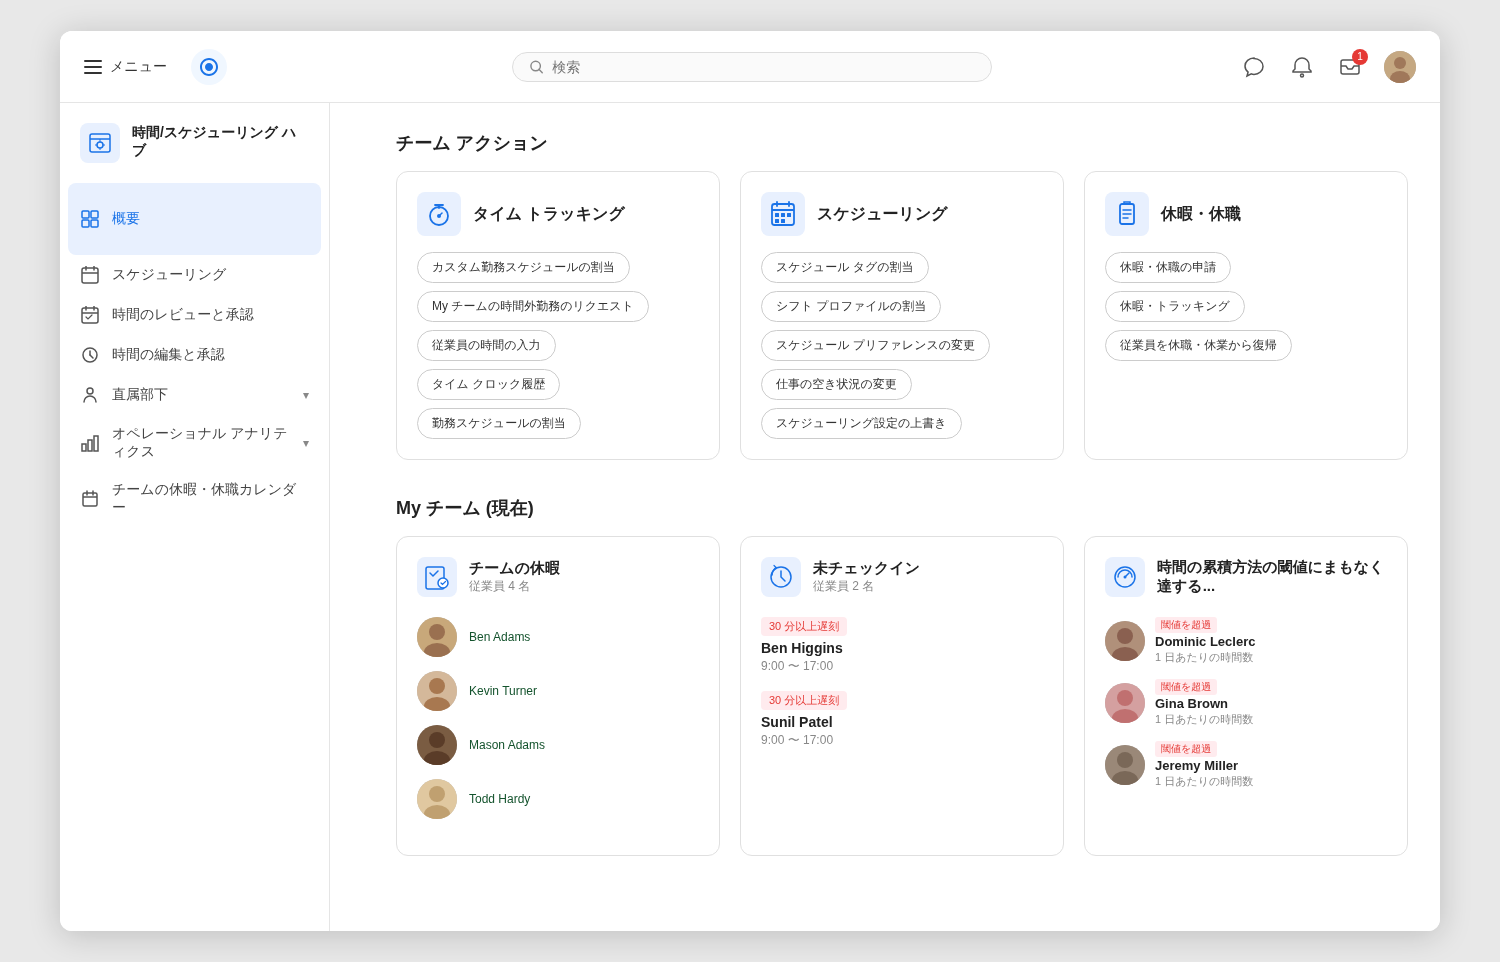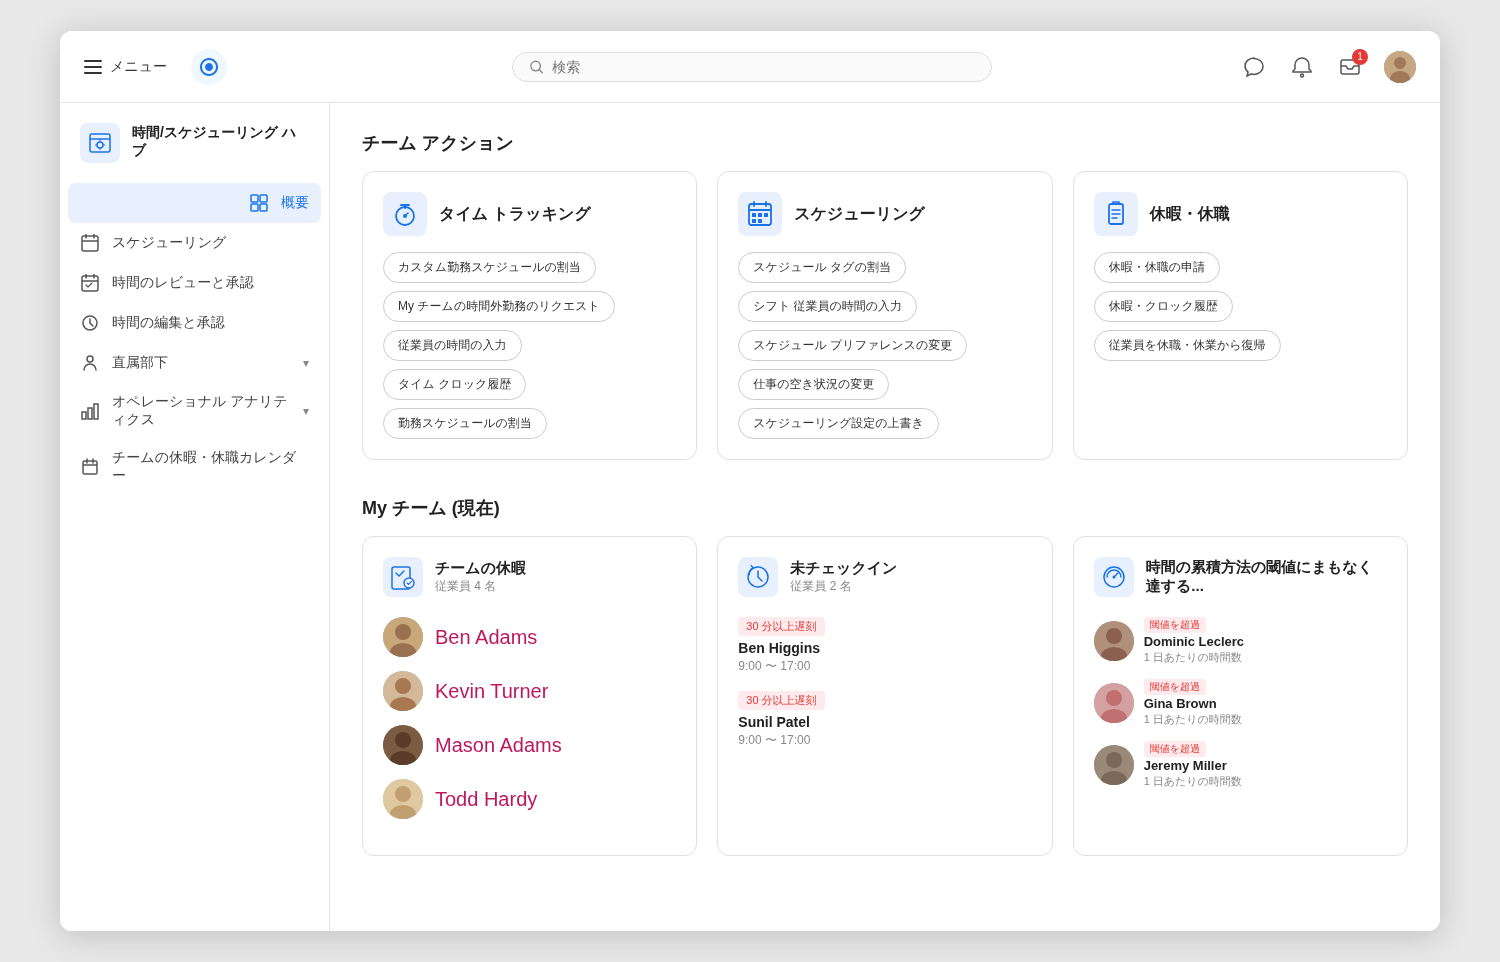--- a/index.html
+++ b/index.html
@@ -128,20 +128,21 @@
       border-radius: 50%;
       background: #bdbdbd;
       overflow: hidden;
       cursor: pointer;
     }
     
     .body-layout {
       display: flex;
       flex: 1;
       overflow: hidden;
+      gap: 34px;
     }
     
     .sidebar {
       width: 270px;
       border-right: 1px solid #e5e5e5;
       background: #fff;
       padding: 20px 0;
       flex-shrink: 0;
       overflow-y: auto;
     }
@@ -176,22 +177,21 @@
       font-size: 14px;
       color: #444;
       border-radius: 0;
       position: relative;
     }
     .sidebar-nav-item.active {
       background: #e8f0fe;
       color: #1a73e8;
       border-radius: 8px;
       margin: 0 8px;
-      padding: 10px 12px;
-      justify-content: flex-end;
+      padding: 26px 12px;
     }
     .nav-icon {
       width: 20px;
       height: 20px;
       flex-shrink: 0;
       display: flex;
       align-items: center;
       justify-content: center;
       color: #555;
     }
@@ -314,22 +314,22 @@
     }
     .emp-avatar {
       width: 40px;
       height: 40px;
       border-radius: 50%;
       background: #bdbdbd;
       flex-shrink: 0;
       overflow: hidden;
     }
     .emp-name {
-      font-size: 20px;
-      color: #be185d;
+      font-size: 12px;
+      color: #14532d;
       font-weight: 500;
     }
     
     .unchecked-item {
       display: flex;
       flex-direction: column;
       gap: 2px;
       margin-bottom: 16px;
     }
     .late-badge {
@@ -587,21 +587,21 @@
                 <rect x="12" y="13" width="4" height="4" rx="0.5" fill="#1a73e8"></rect>
                 <rect x="18" y="13" width="4" height="4" rx="0.5" fill="#1a73e8"></rect>
                 <rect x="6" y="19" width="4" height="4" rx="0.5" fill="#1a73e8"></rect>
                 <rect x="12" y="19" width="4" height="4" rx="0.5" fill="#1a73e8"></rect>
               </svg>
             </div>
             <span class="card-title">スケジューリング</span>
           </div>
           <div class="action-chips">
             <span class="chip">スケジュール タグの割当</span>
-            <span class="chip">シフト 従業員の時間の入力</span>
+            <span class="chip">シフト プロファイルの割当</span>
             <span class="chip">スケジュール プリファレンスの変更</span>
             <span class="chip">仕事の空き状況の変更</span>
             <span class="chip">スケジューリング設定の上書き</span>
           </div>
         </div>
 
         <div class="action-card">
           <div class="card-header">
             <div class="card-icon">
               <svg width="28" height="28" viewBox="0 0 28 28" fill="none">
@@ -609,21 +609,21 @@
                 <path d="M11 4v-2h6v2" stroke="#1a73e8" stroke-width="1.5" fill="none"></path>
                 <line x1="10" y1="10" x2="18" y2="10" stroke="#1a73e8" stroke-width="1.5" stroke-linecap="round"></line>
                 <line x1="10" y1="14" x2="18" y2="14" stroke="#1a73e8" stroke-width="1.5" stroke-linecap="round"></line>
                 <line x1="10" y1="18" x2="15" y2="18" stroke="#1a73e8" stroke-width="1.5" stroke-linecap="round"></line>
               </svg>
             </div>
             <span class="card-title">休暇・休職</span>
           </div>
           <div class="action-chips">
             <span class="chip">休暇・休職の申請</span>
-            <span class="chip">休暇・クロック履歴</span>
+            <span class="chip">休暇・トラッキング</span>
             <span class="chip">従業員を休職・休業から復帰</span>
           </div>
         </div>
       </div>
 
       <div class="section-title">My チーム (現在)</div>
       <div class="team-grid">
 
         <div class="team-card">
           <div class="team-card-header">

